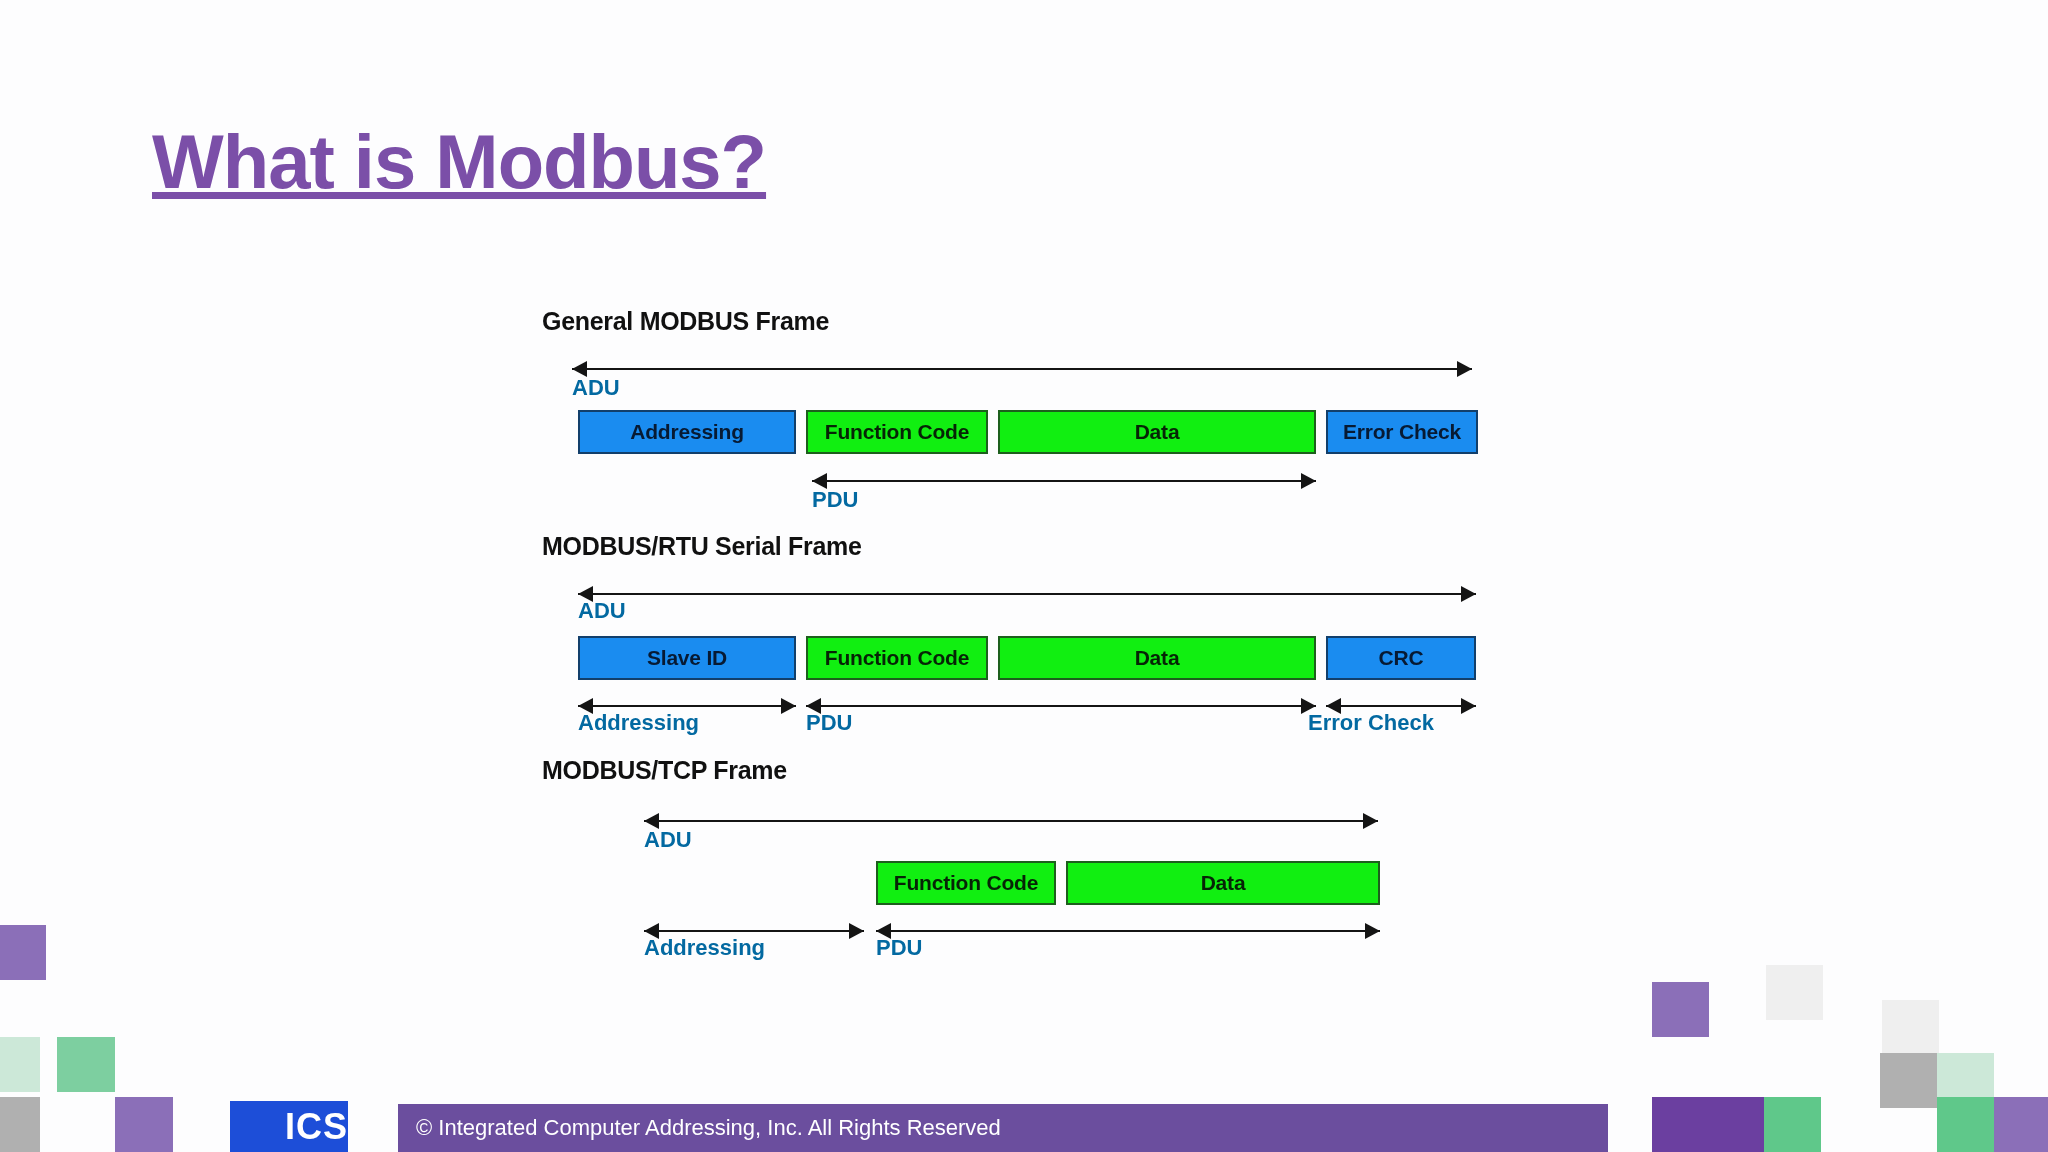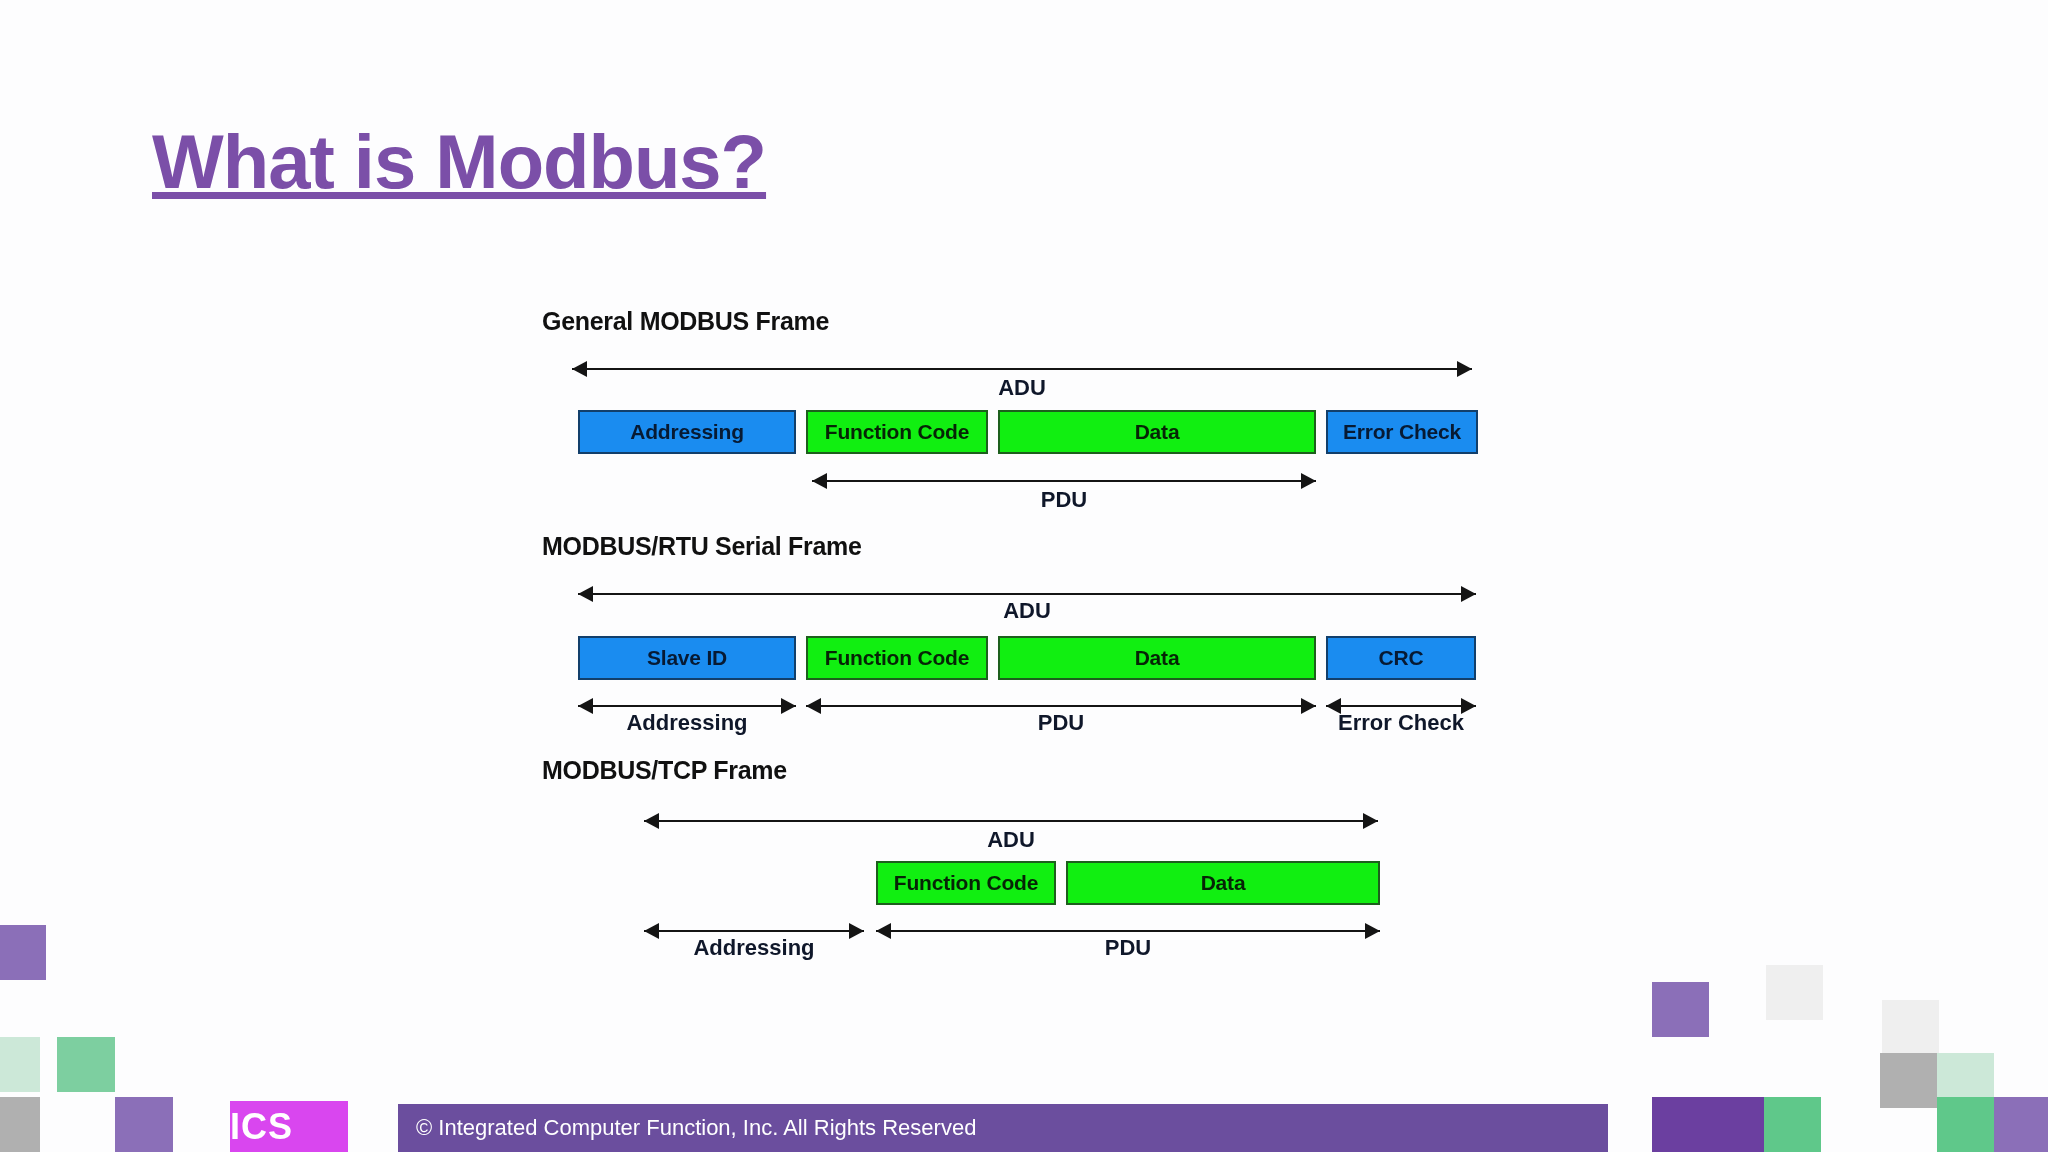--- a/index.html
+++ b/index.html
@@ -62,22 +62,21 @@
     border-top: 8px solid transparent;
     border-bottom: 8px solid transparent;
   }
   .axis .head.left  { left: 0;  border-right: 15px solid #141414; }
   .axis .head.right { right: 0; border-left: 15px solid #141414; }
 
   .axis-label {
     position: absolute;
     font-size: 22px;
     font-weight: bold;
-    color: #0f172a;
-    text-align: center;
+    color: #0369a1;
     white-space: nowrap;
   }
 
   
   .footer-bar {
     position: absolute;
     left: 398px; top: 1104px;
     width: 1210px; height: 48px;
     background: #6B4E9E;
     display: flex;
@@ -87,22 +86,22 @@
     margin-left: 18px;
     color: #ffffff;
     font-size: 22px;
     white-space: nowrap;
   }
 
   .logo {
     position: absolute;
     left: 230px; top: 1101px;
     width: 118px; height: 51px;
-    background: #d946ef;
-    display: flex; align-items: center; justify-content: flex-start;
+    background: #1d4ed8;
+    display: flex; align-items: center; justify-content: flex-end;
   }
   .logo-text {
     color: #ffffff;
     font-size: 36px;
     font-weight: bold;
     letter-spacing: 1px;
   }
 
   
   .sq { position: absolute; }
@@ -214,16 +213,16 @@
   <div class="sq" style="left:1652px; top:1097px; width:112px; height:55px; background:#6B3FA0;"></div>
   <div class="sq" style="left:1764px; top:1097px; width:57px; height:55px; background:#5FC88A;"></div>
   <div class="sq" style="left:1937px; top:1097px; width:57px; height:55px; background:#5FC88A;"></div>
   <div class="sq" style="left:1994px; top:1097px; width:57px; height:55px; background:#8B6FB8;"></div>
 
   <div class="logo">
     <span class="logo-text">ICS</span>
   </div>
 
   <div class="footer-bar">
-    <span class="footer-text">© Integrated Computer Function, Inc. All Rights Reserved</span>
+    <span class="footer-text">© Integrated Computer Addressing, Inc. All Rights Reserved</span>
   </div>
 
 </div>
 
 </body></html>

